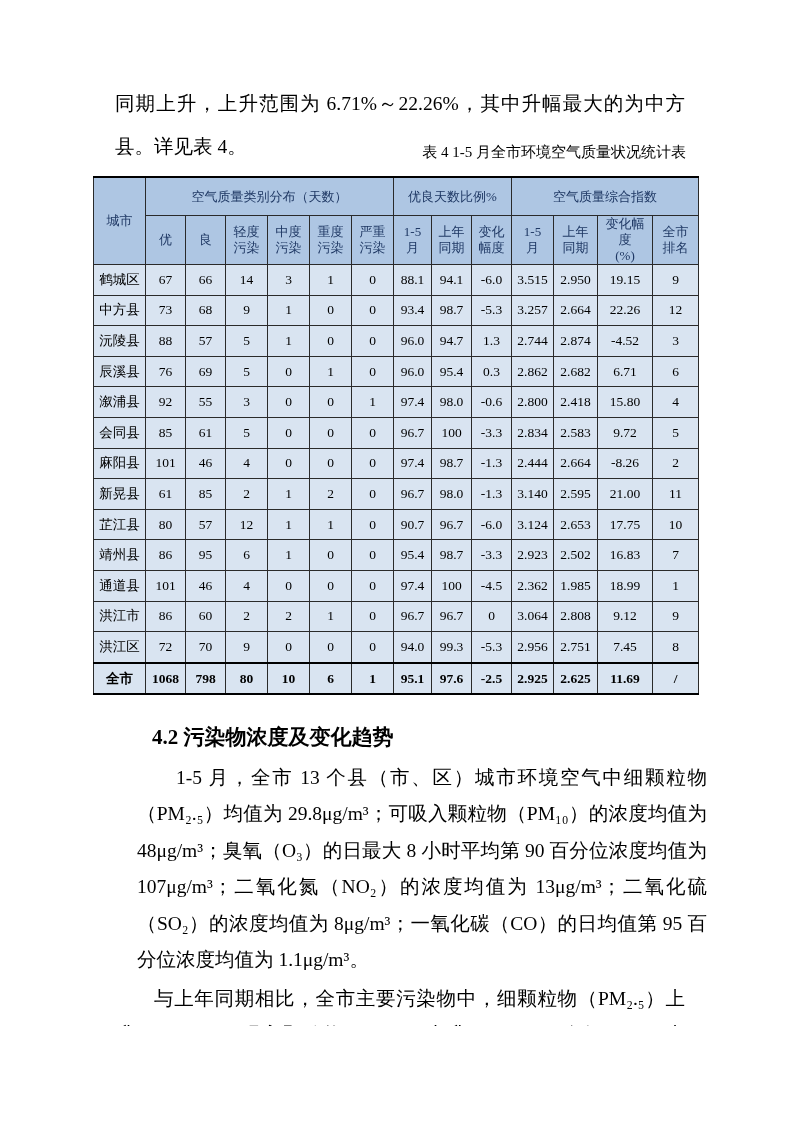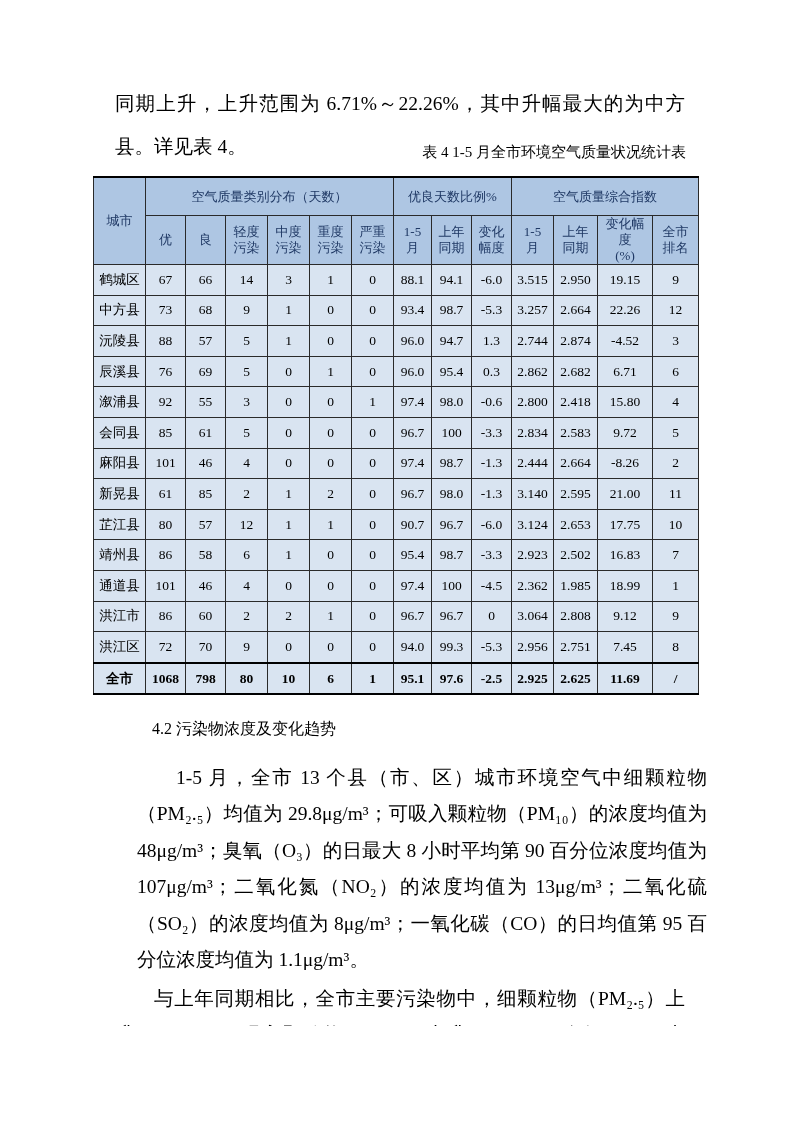--- a/index.html
+++ b/index.html
@@ -54,21 +54,21 @@
     background:var(--row_bg);
     height:29.6px;
     font-size:13.5px;
   }
   table.aq tbody tr.total td{
     font-weight:bold;
     border-top:2px solid #000;
   }
   .section-heading{
     position:absolute;top:706px;left:115px;width:570px;
-    font-size:16px;font-weight:normal;
+    font-size:21px;font-weight:bold;
     padding-left:37px;box-sizing:border-box;
   }
   .body-para{
     position:absolute;left:115px;width:570px;
     font-size:19.5px;line-height:36.6px;
     text-align:justify;
     text-indent:39px;
   }
   #para1{top:740px;margin-left:22px;}
   #para2{top:961px;}
@@ -279,21 +279,21 @@
           <td>96.7</td>
           <td>-6.0</td>
           <td>3.124</td>
           <td>2.653</td>
           <td>17.75</td>
           <td>10</td>
         </tr>
         <tr>
           <td>靖州县</td>
           <td>86</td>
-          <td>58</td>
+          <td>95</td>
           <td>6</td>
           <td>1</td>
           <td>0</td>
           <td>0</td>
           <td>95.4</td>
           <td>98.7</td>
           <td>-3.3</td>
           <td>2.923</td>
           <td>2.502</td>
           <td>16.83</td>

